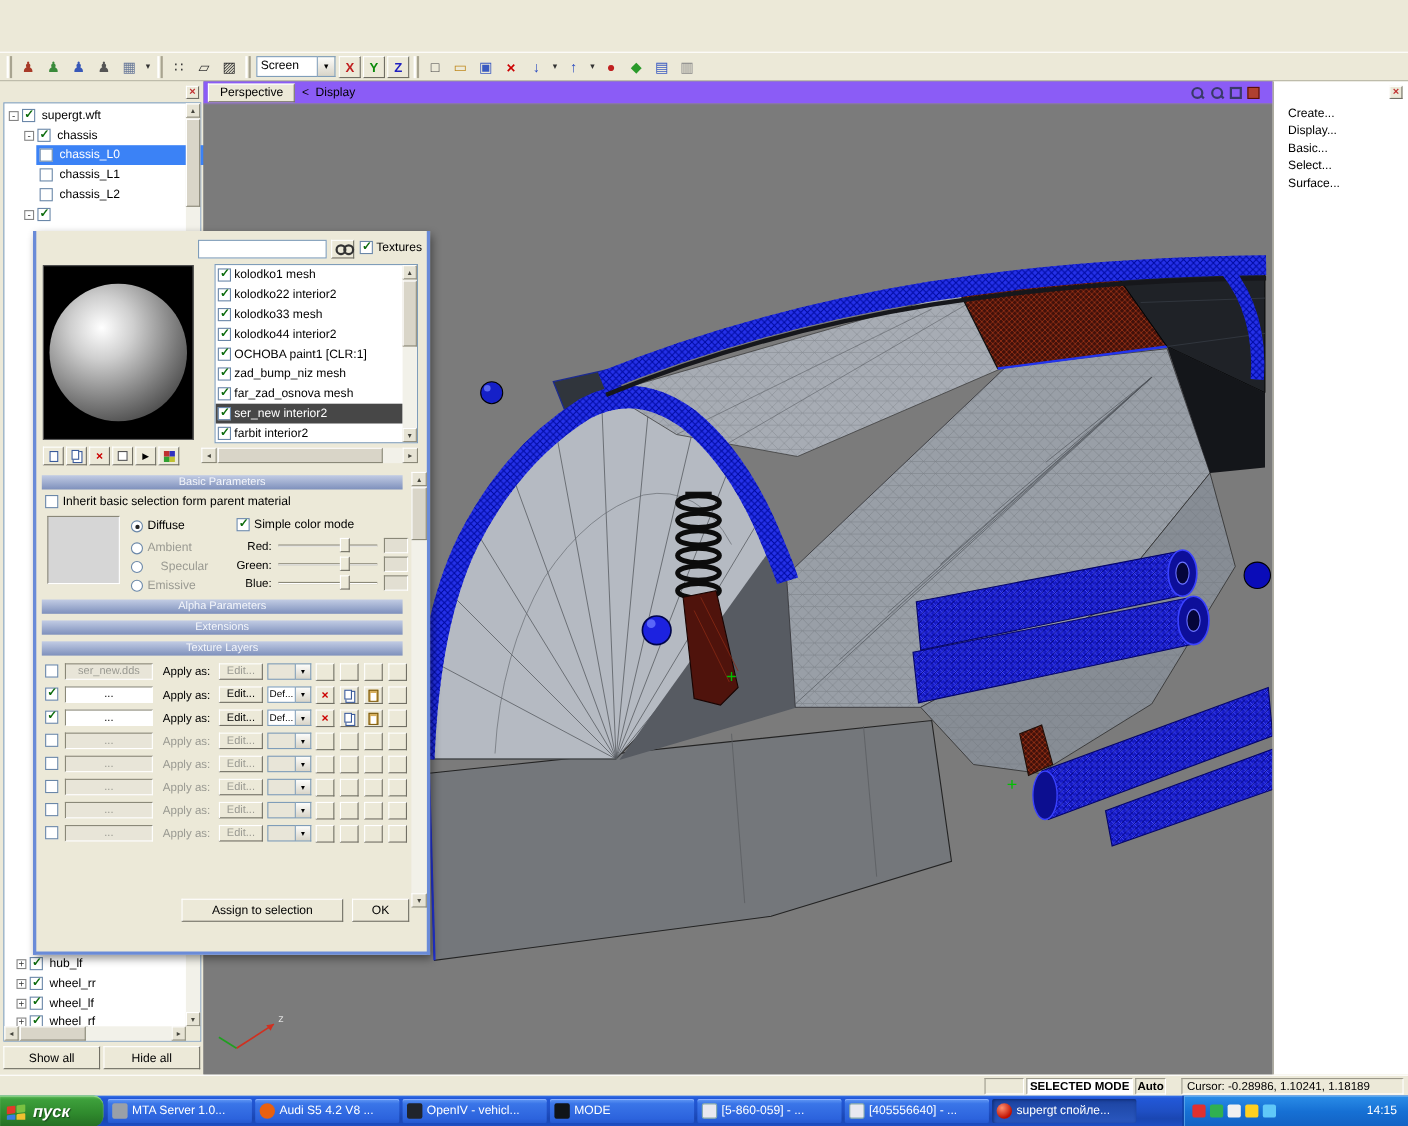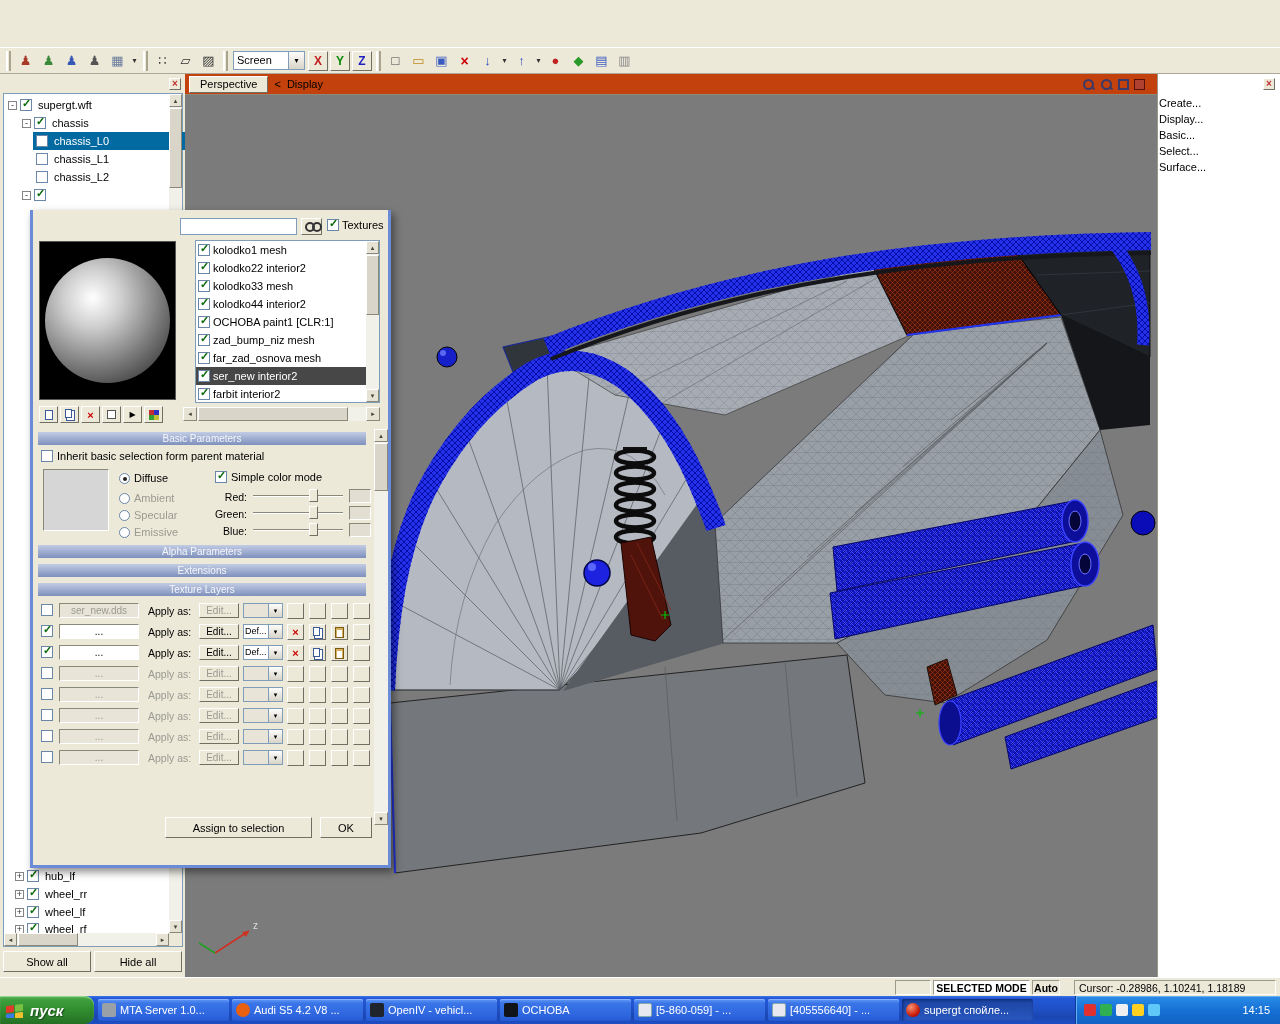--- a/index.html
+++ b/index.html
@@ -55,39 +55,39 @@
   .sbtn.l::after{content:"\25C2"} .sbtn.r::after{content:"\25B8"}
   .sthumb{position:absolute;background:#d9d5c8;border:1px solid;border-color:#fff #8a8878 #8a8878 #fff}
   .strack{position:absolute;background:#f2f1e9}
   .dim{color:#9a9a92}
 
   
   .left-panel{position:absolute;left:0;top:74px;width:185px;height:903px;background:#ece9d8}
   .treebox{position:absolute;left:3px;top:19px;width:180px;height:854px;background:#fff;border:1px solid #7f9db9}
   .trow{position:absolute;height:18px;display:flex;align-items:center;gap:3px;padding-left:3px;width:163px}
   .trow .tlabel{white-space:nowrap;padding:1px 3px}
-  .trow.sel{background:#0369a1;color:#fff}
+  .trow.sel{background:#3b82f6;color:#fff}
   .bigbtn{position:absolute;height:21px;font-size:11px}
 
   
   .viewport{position:absolute;left:185px;top:74px;width:972px;height:903px;background:#7b7b7b}
-  .vheader{position:absolute;left:0;top:0;width:100%;height:21px;background:#c2410c;border-bottom:1px solid #8a887a;
+  .vheader{position:absolute;left:0;top:0;width:100%;height:21px;background:#8b5cf6;border-bottom:1px solid #8a887a;
     display:flex;align-items:center;gap:6px;padding-left:4px}
   .vtab{background:#ece9d8;border:1px solid;border-color:#fff #716f64 #716f64 #fff;padding:1px 10px 2px}
   .vicons{margin-left:auto;margin-right:12px;display:flex;gap:5px;align-items:center}
   .mag{position:relative;width:13px;height:13px}
   .mag::before{content:"";position:absolute;left:1px;top:1px;width:7px;height:7px;border:2px solid #3a3a6a;border-radius:50%}
   .mag::after{content:"";position:absolute;left:9px;top:9px;width:4px;height:2px;background:#3a3a6a;transform:rotate(45deg)}
   .fitbox{width:11px;height:11px;border:2px solid #3a3a6a}
   .redbox{width:11px;height:11px;background:#b04030;border:1px solid #5a1008}
   .canvas{position:absolute;left:0;top:21px;width:972px;height:882px;background:#7b7b7b;overflow:hidden}
 
   
   .right-panel{position:absolute;left:1157px;top:74px;width:123px;height:903px;background:#fff;border-left:1px solid #9a9789}
-  .rp-item{padding:2px 0 2px 1px;font-size:11px}
+  .rp-item{padding:2px 0 2px 13px;font-size:11px}
 
   
   .me{position:absolute;left:30px;top:210px;width:361px;height:658px;background:#ece9d8;border:3px solid #6a8bd8;border-top:none;
     box-shadow:3px 4px 8px rgba(0,0,0,.45);z-index:30}
   .me-title{height:21px;background:linear-gradient(180deg,#0a59e8 0%,#3d8df5 12%,#2168ec 48%,#1154d8 86%,#0a46c8 100%);
     display:flex;align-items:center;color:#fff;font-weight:bold;font-size:11px;padding:0 3px;gap:4px}
   .me-ico{width:12px;height:12px;border-radius:50%;background:radial-gradient(circle at 35% 30%,#ff9a80,#d02808 60%,#8a1000)}
   .me-ctl{margin-left:auto;display:flex;gap:2px}
   .me-btn{width:17px;height:15px;border-radius:2px;border:1px solid rgba(255,255,255,.6);
     background:linear-gradient(180deg,#9cc0f8,#3d74e0 45%,#2053c8);display:flex;align-items:center;justify-content:center}
@@ -487,21 +487,21 @@
       </span>
       <div style="position:absolute;left:10px;top:259px;width:66px;height:62px;background:#d6d6d6;border:1px solid;border-color:#8a8878 #fff #fff #8a8878"></div>
       <span style="position:absolute;left:86px;top:262px;display:flex;align-items:center;gap:4px">
         <span class="rad on"></span>
         <span>Diffuse</span>
       </span>
       <span style="position:absolute;left:86px;top:282px;display:flex;align-items:center;gap:4px" class="dim">
         <span class="rad"></span>
         <span>Ambient</span>
       </span>
-      <span style="position:absolute;left:86px;top:299px;display:flex;align-items:flex-end;gap:4px" class="dim">
+      <span style="position:absolute;left:86px;top:299px;display:flex;align-items:flex-end;gap:16px" class="dim">
         <span class="rad"></span>
         <span>Specular</span>
       </span>
       <span style="position:absolute;left:86px;top:316px;display:flex;align-items:center;gap:4px" class="dim">
         <span class="rad"></span>
         <span>Emissive</span>
       </span>
       <span style="position:absolute;left:182px;top:261px;display:flex;align-items:center;gap:4px">
         <span class="cb checked"></span>
         <span>Simple color mode</span>
@@ -685,21 +685,21 @@
     <div class="task" style="left:232px">
       <span class="ticon" style="background:#e86010;border-radius:50%"></span>
       <span>Audi S5 4.2 V8 ...</span>
     </div>
     <div class="task" style="left:366px">
       <span class="ticon" style="background:#20242c"></span>
       <span>OpenIV - vehicl...</span>
     </div>
     <div class="task" style="left:500px">
       <span class="ticon" style="background:#101418"></span>
-      <span>OCHOBA</span>
+      <span>MODE</span>
     </div>
     <div class="task" style="left:634px">
       <span class="ticon" style="background:#e8e8f0;border:1px solid #8aa"></span>
       <span>[5-860-059] - ...</span>
     </div>
     <div class="task" style="left:768px">
       <span class="ticon" style="background:#e8e8f0;border:1px solid #8aa"></span>
       <span>[405556640] - ...</span>
     </div>
     <div class="task active" style="left:902px">

